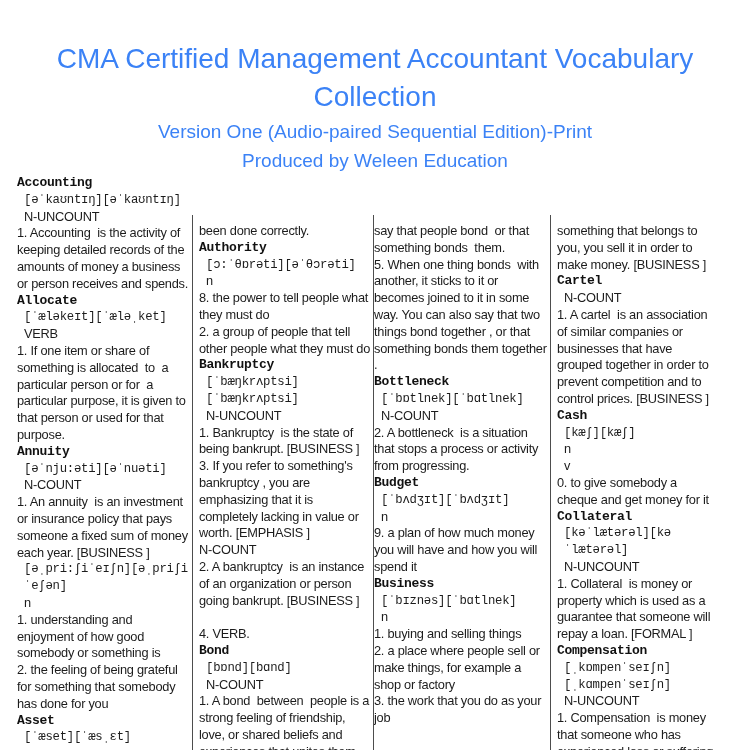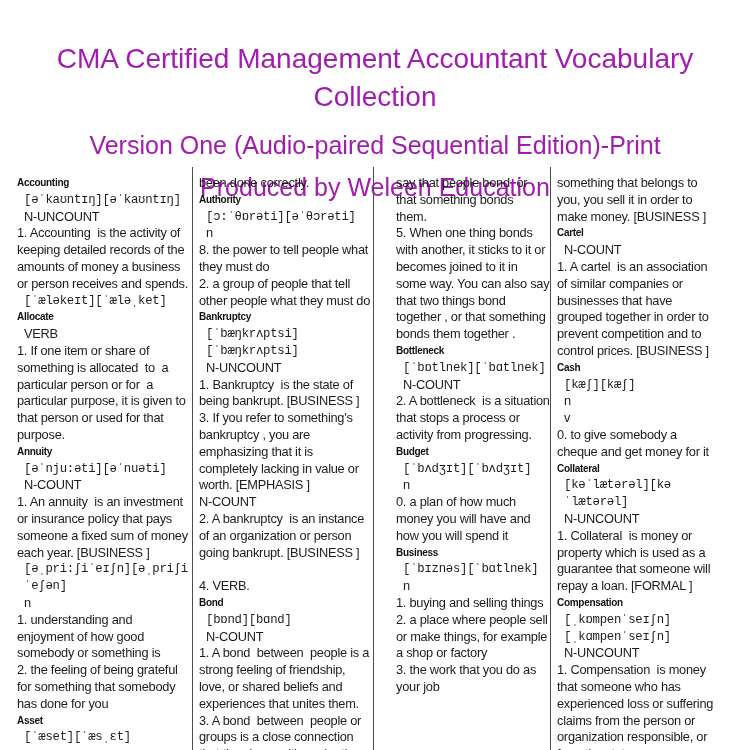--- a/index.html
+++ b/index.html
@@ -9,60 +9,60 @@
     font-family: "Liberation Sans", "DejaVu Sans", sans-serif;
     overflow: hidden;
     position: relative;
   }
   .page { position: absolute; inset: 0; background: #ffffff; }
 
   
   .header {
     position: absolute; top: 40px; left: 0; width: 750px;
     text-align: center;
-    color: #a21caf;
+    color: #3b82f6;
   }
   .title {
     font-size: 28px; line-height: 38px; font-weight: 400;
     margin: 0 auto; max-width: 690px;
   }
   .subtitle {
-    font-size: 25px; line-height: 26px; font-weight: 400;
-    margin: 16px 0 0 0;
+    font-size: 19px; line-height: 26px; font-weight: 400;
+    margin: 3px 0 0 0;
   }
 
   
   .columns {
     position: absolute; top: 167px; left: 0; right: 0; bottom: 0;
     display: flex;
     overflow: hidden;
     color: #1c1c1c;
   }
   .col {
     box-sizing: border-box;
     padding-top: 8px;
     overflow: hidden;
   }
-  .col + .col { border-left: 1px solid #4d4d4d; }
+  .col + .col { border-left: 1px solid #4d4d4d; margin-top: 48px; }
   .col-1 { width: 192px; padding-left: 17px; padding-right: 3px; }
   .col-2 { width: 181px; padding-left: 6px; padding-right: 2px; }
-  .col-3 { width: 177px; padding-left: 22px; padding-right: 0; }
+  .col-3 { width: 177px; padding-left: 0; padding-right: 0; }
   .col-4 { width: 174px; padding-left: 6px; padding-right: 4px; }
 
   .blk {
     margin: 0;
     font-size: 12.8px;
     line-height: 16.8px;
     letter-spacing: -0.25px;
     white-space: pre-wrap;
   }
   .head {
-    font-family: Liberation Sans, sans-serif;
+    font-family: Liberation Mono, monospace;
     font-weight: 700;
-    font-size: 10px;
+    font-size: 13px;
     letter-spacing: -0.3px;
     color: #111111;
   }
   .phon, .pos { padding-left: 7px; }
   .phon { font-family: Liberation Mono, monospace; font-size: 12.3px; }
   .blank { height: 16.8px; }
 </style>
 </head>
 <body>
 
@@ -73,22 +73,22 @@
     <div class="subtitle">Version One (Audio-paired Sequential Edition)-Print</div>
     <div class="subtitle">Produced by Weleen Education</div>
   </div>
 
   <div class="columns">
     <section class="col col-1">
         <p class="blk head">Accounting</p>
         <p class="blk phon">[əˈkaʊntɪŋ][əˈkaʊntɪŋ]</p>
         <p class="blk pos">N-UNCOUNT</p>
         <p class="blk def">1. Accounting  is the activity of keeping detailed records of the amounts of money a business or person receives and spends.</p>
+        <p class="blk head">Allocate</p>
         <p class="blk phon">[ˈæləkeɪt][ˈæləˌket]</p>
-        <p class="blk head">Allocate</p>
         <p class="blk pos">VERB</p>
         <p class="blk def">1. If one item or share of something is allocated  to  a particular person or for  a particular purpose, it is given to that person or used for that purpose.</p>
         <p class="blk head">Annuity</p>
         <p class="blk phon">[əˈnju:əti][əˈnuəti]</p>
         <p class="blk pos">N-COUNT</p>
         <p class="blk def">1. An annuity  is an investment or insurance policy that pays someone a fixed sum of money each year. [BUSINESS ]</p>
         <p class="blk phon">[əˌpri:ʃiˈeɪʃn][əˌpriʃiˈeʃən]</p>
         <p class="blk pos">n</p>
         <p class="blk def">1. understanding and enjoyment of how good somebody or something is</p>
         <p class="blk def">2. the feeling of being grateful for something that somebody has done for you</p>
@@ -120,21 +120,21 @@
     <section class="col col-3">
         <p class="blk def">say that people bond  or that something bonds  them.</p>
         <p class="blk def">5. When one thing bonds  with another, it sticks to it or becomes joined to it in some way. You can also say that two things bond together , or that something bonds them together .</p>
         <p class="blk head">Bottleneck</p>
         <p class="blk phon">[ˈbɒtlnek][ˈbɑtlnek]</p>
         <p class="blk pos">N-COUNT</p>
         <p class="blk def">2. A bottleneck  is a situation that stops a process or activity from progressing.</p>
         <p class="blk head">Budget</p>
         <p class="blk phon">[ˈbʌdʒɪt][ˈbʌdʒɪt]</p>
         <p class="blk pos">n</p>
-        <p class="blk def">0. a plan of how much money you will have and how you will spend it</p>
+        <p class="blk def">9. a plan of how much money you will have and how you will spend it</p>
         <p class="blk head">Business</p>
         <p class="blk phon">[ˈbɪznəs][ˈbɑtlnek]</p>
         <p class="blk pos">n</p>
         <p class="blk def">1. buying and selling things</p>
         <p class="blk def">2. a place where people sell or make things, for example a shop or factory</p>
         <p class="blk def">3. the work that you do as your job</p>
       </section>
     <section class="col col-4">
         <p class="blk def">something that belongs to you, you sell it in order to make money. [BUSINESS ]</p>
         <p class="blk head">Cartel</p>

